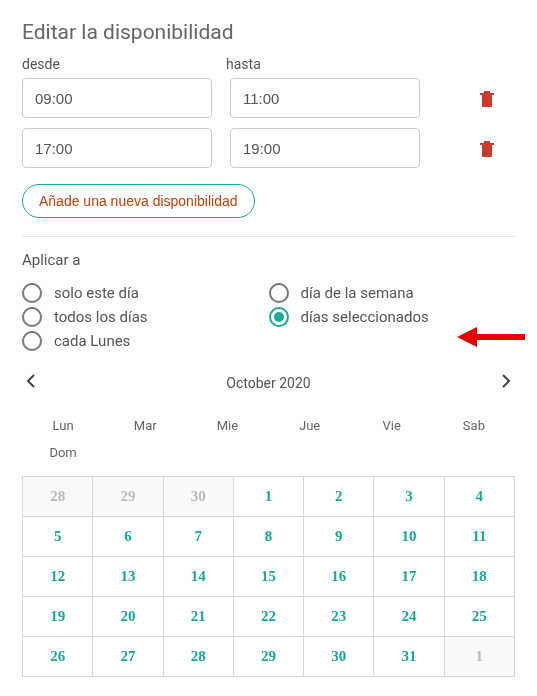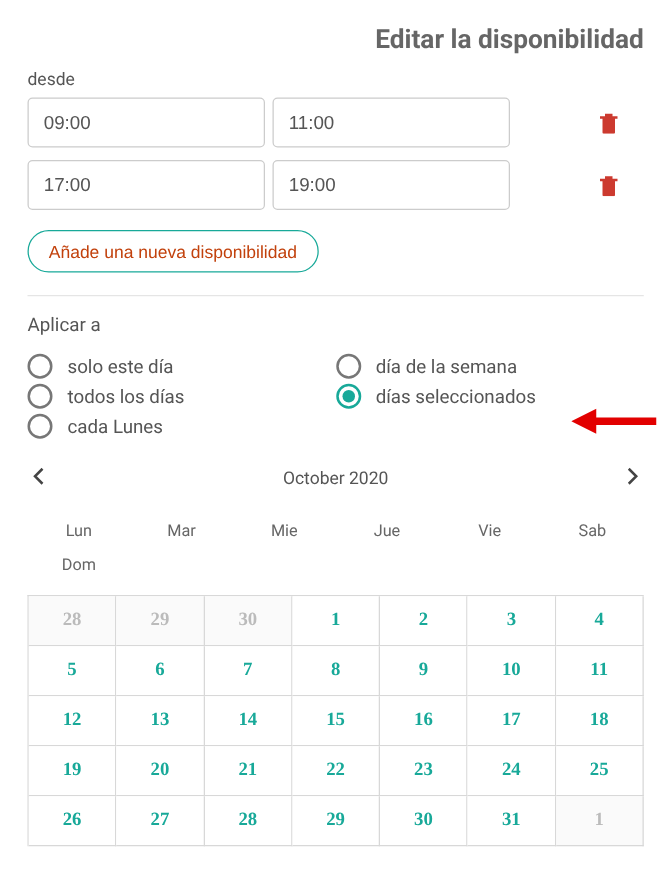--- a/index.html
+++ b/index.html
@@ -1,20 +1,20 @@
 <!DOCTYPE html>
 <html><head>
 <meta charset="utf-8">
 <style>
 * { box-sizing: border-box; margin: 0; padding: 0; }
 body { font-family: -apple-system, BlinkMacSystemFont, "Segoe UI", Roboto, sans-serif; color: #555; background: #fff; width: 537px; padding: 20px 22px; }
-.title { font-size: 21px; font-weight: 700; color: #666; margin-bottom: 12px; text-align: right; }
+.title { font-size: 21px; font-weight: 400; color: #666; margin-bottom: 12px; }
 .time-headers { display: flex; gap: 14px; margin-bottom: 6px; }
 .time-headers > div { width: 190px; font-size: 14px; color: #555; }
-.time-row { display: flex; gap: 6px; align-items: center; margin-bottom: 10px; }
+.time-row { display: flex; gap: 18px; align-items: center; margin-bottom: 10px; }
 .time-input { width: 190px; height: 40px; padding: 0 12px; border: 1px solid #ccc; border-radius: 4px; font-size: 15px; color: #555; outline: none; }
 .trash-btn { width: 20px; height: 20px; display: flex; align-items: center; justify-content: center; margin-left: auto; margin-right: 18px; cursor: pointer; }
 .add-btn { display: inline-block; border: 1px solid #18a999; color: #c2410c; background: #fff; border-radius: 20px; padding: 8px 16px; font-size: 14px; cursor: pointer; margin-top: 6px; margin-bottom: 18px; }
 .divider { border: none; border-top: 1px solid #e5e5e5; margin-bottom: 14px; }
 .apply-label { font-size: 15px; color: #555; margin-bottom: 14px; }
 .radio-grid { display: grid; grid-template-columns: 1fr 1fr; row-gap: 4px; margin-bottom: 18px; position: relative; }
 .radio-item { display: flex; align-items: center; gap: 12px; cursor: pointer; }
 .radio-circle { width: 20px; height: 20px; border: 2px solid #777; border-radius: 50%; display: flex; align-items: center; justify-content: center; flex-shrink: 0; }
 .radio-item.selected .radio-circle { border-color: #18a999; }
 .radio-dot { width: 10px; height: 10px; background: #18a999; border-radius: 50%; display: none; }
@@ -33,20 +33,21 @@
 </style>
 </head>
 <body>
 
 
 
 <div class="title">Editar la disponibilidad</div>
 
 <div class="time-headers">
   <div>desde</div>
+  <div>hasta</div>
 </div>
 
 <div class="time-row">
   <input class="time-input" value="09:00" style="">
   <input class="time-input" value="11:00" style="">
   <div class="trash-btn">
     <svg width="16" height="18" viewBox="0 0 16 18" fill="#cc3a2f">
         <path d="M1 4h14v2H1zM3 6h10v11a1 1 0 0 1-1 1H4a1 1 0 0 1-1-1zM5 2h6v2H5zM5 8h1.5v8H5zm2.25 0h1.5v8h-1.5zm2.25 0H11v8H9.5z"></path>
       </svg>
   </div>

